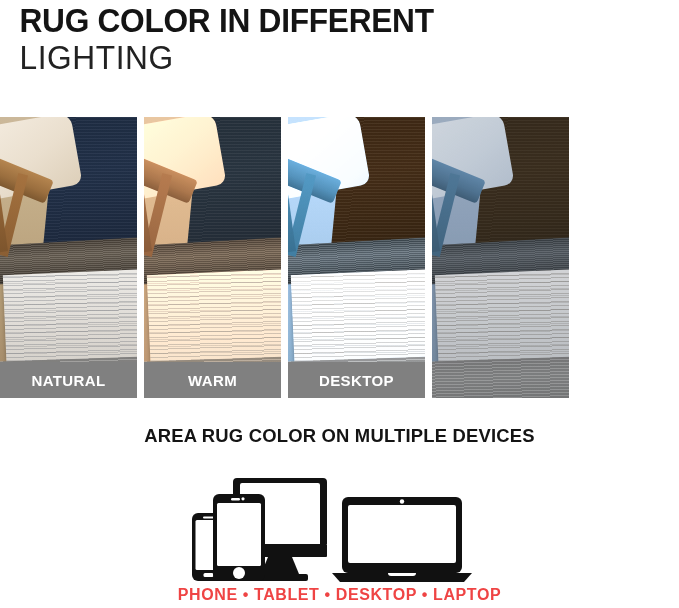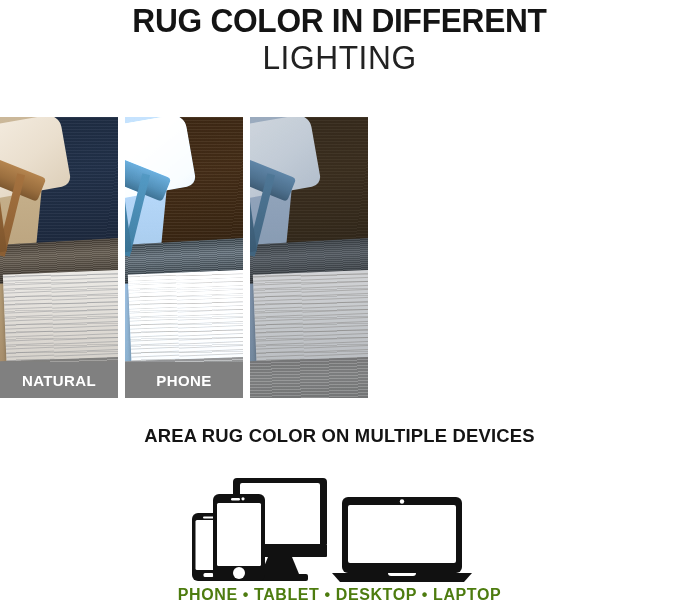--- a/index.html
+++ b/index.html
@@ -11,22 +11,23 @@
     width: 679px;
     height: 608px;
     overflow: hidden;
     font-family: "Liberation Sans", sans-serif;
     color: #1a1a1a;
     position: relative;
   }
 
   
   #title-block {
-    text-align: center;
+    text-align: left;
     padding-top: 2px;
+    margin-left: 6px;
   }
   #title-line-1 {
     font-size: 33px;
     font-weight: 700;
     letter-spacing: -0.3px;
     line-height: 38px;
     color: #141414;
     transform: scaleX(0.96);
   }
   #title-line-2 {
@@ -43,21 +44,21 @@
     position: absolute;
     top: 117px;
     left: 0px;
     width: 679px;
     height: 281px;
     display: flex;
     gap: 7px;
   }
   .panel {
     position: relative;
-    width: 118px;
+    width: 137px;
     height: 281px;
     overflow: hidden;
     background: #737373;
   }
   .photo {
     position: absolute;
     inset: 0;
     overflow: hidden;
   }
 
@@ -234,21 +235,21 @@
   }
   #devices-caption {
     position: absolute;
     top: 586px;
     left: 0;
     width: 679px;
     text-align: center;
     font-size: 16px;
     font-weight: 700;
     letter-spacing: 0.6px;
-    color: #4d7c0f;
+    color: #ef4444;
   }
 </style>
 </head>
 <body>
 
 <div id="title-block">
   <div id="title-line-1">RUG COLOR IN DIFFERENT</div>
   <div id="title-line-2">LIGHTING</div>
 </div>
 
@@ -264,35 +265,50 @@
       <div class="floor-bottom"></div>
       <div class="chair-seat"></div>
       <div class="chair-arm"></div>
       <div class="chair-leg"></div>
       <div class="chair-leg2"></div>
     </div>
     <div class="panel-label">NATURAL</div>
   </div>
 
 
+  <div class="panel" data-tone="warm">
+    <div class="photo">
+      <div class="floor"></div>
+      <div class="rug-navy"></div>
+      <div class="band-dark"></div>
+      <div class="rug-light"></div>
+      <div class="rug-light-edge"></div>
+      <div class="floor-bottom"></div>
+      <div class="chair-seat"></div>
+      <div class="chair-arm"></div>
+      <div class="chair-leg"></div>
+      <div class="chair-leg2"></div>
+    </div>
+    <div class="panel-label">WARM</div>
+  </div>
 
   <div class="panel" data-tone="bright">
     <div class="photo">
       <div class="floor"></div>
       <div class="rug-navy"></div>
       <div class="band-dark"></div>
       <div class="rug-light"></div>
       <div class="rug-light-edge"></div>
       <div class="floor-bottom"></div>
       <div class="chair-seat"></div>
       <div class="chair-arm"></div>
       <div class="chair-leg"></div>
       <div class="chair-leg2"></div>
     </div>
-    <div class="panel-label">PHONE</div>
+    <div class="panel-label">DESKTOP</div>
   </div>
 
   <div class="panel" data-tone="dim">
     <div class="photo">
       <div class="floor"></div>
       <div class="rug-navy"></div>
       <div class="band-dark"></div>
       <div class="rug-light"></div>
       <div class="rug-light-edge"></div>
       <div class="floor-bottom"></div>

